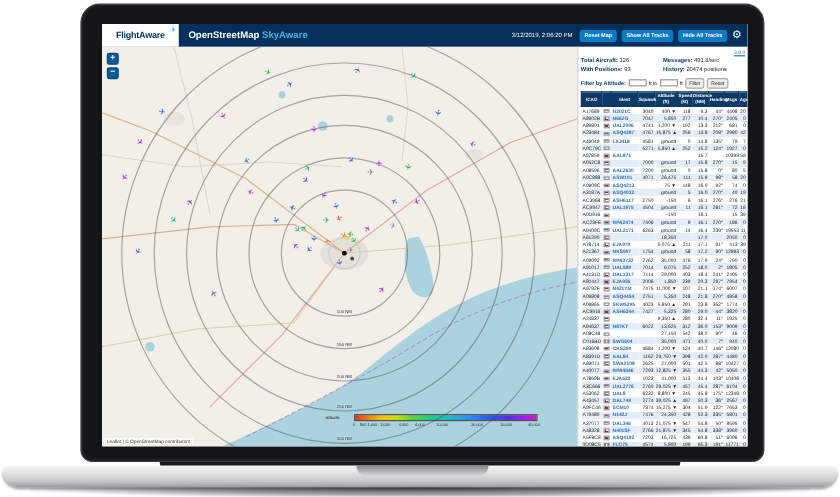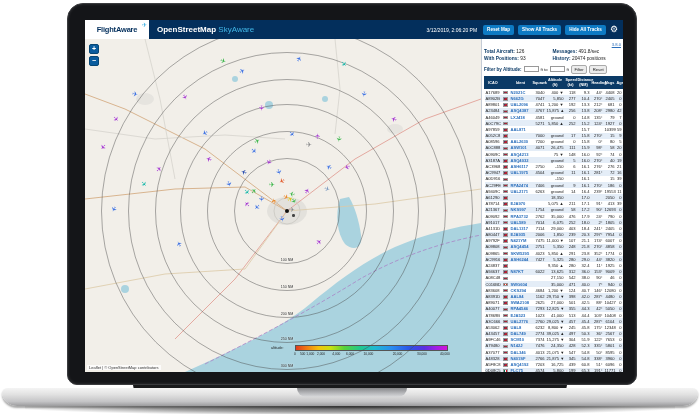--- a/index.html
+++ b/index.html
@@ -23,21 +23,21 @@
   .screen { position:absolute; left:85px; top:20px; width:538px; height:352px; background:#fff; overflow:hidden; }
 
   
   .topbar { position:absolute; left:0; top:0; width:538px; height:19px; background:#032f5c;
     display:flex; align-items:center; }
   .logo-box { width:64px; height:19px; background:#fff; display:flex; align-items:center; justify-content:center;
     position:relative; }
   .logo-text { color:#032f5c; font-size:7.5px; font-weight:bold; letter-spacing:-.2px; }
   .logo-plane { color:#2ba8e0; font-size:6px; position:absolute; right:2px; top:1px; }
   .app-title { margin-left:8px; font-size:8px; font-weight:bold; color:#fff; }
-  .app-title .sky { color:#41b6e6; font-weight:normal; }
+  .app-title .sky { color:#41b6e6; font-weight:bold; }
   .topbar-right { margin-left:auto; display:flex; align-items:center; gap:4px; padding-right:5px; }
   .clock { color:#fff; font-size:5px; margin-right:2px; }
   .tb-btn { background:#0d7ac4; color:#fff; border:none; font-size:4.6px; font-weight:bold;
     padding:2.5px 4px; border-radius:2px; font-family:"Liberation Sans",sans-serif; }
   .gear { color:#fff; font-size:9px; line-height:9px; }
 
   
   .content { position:absolute; left:0; top:19px; width:538px; height:333px; display:flex; }
 
   

